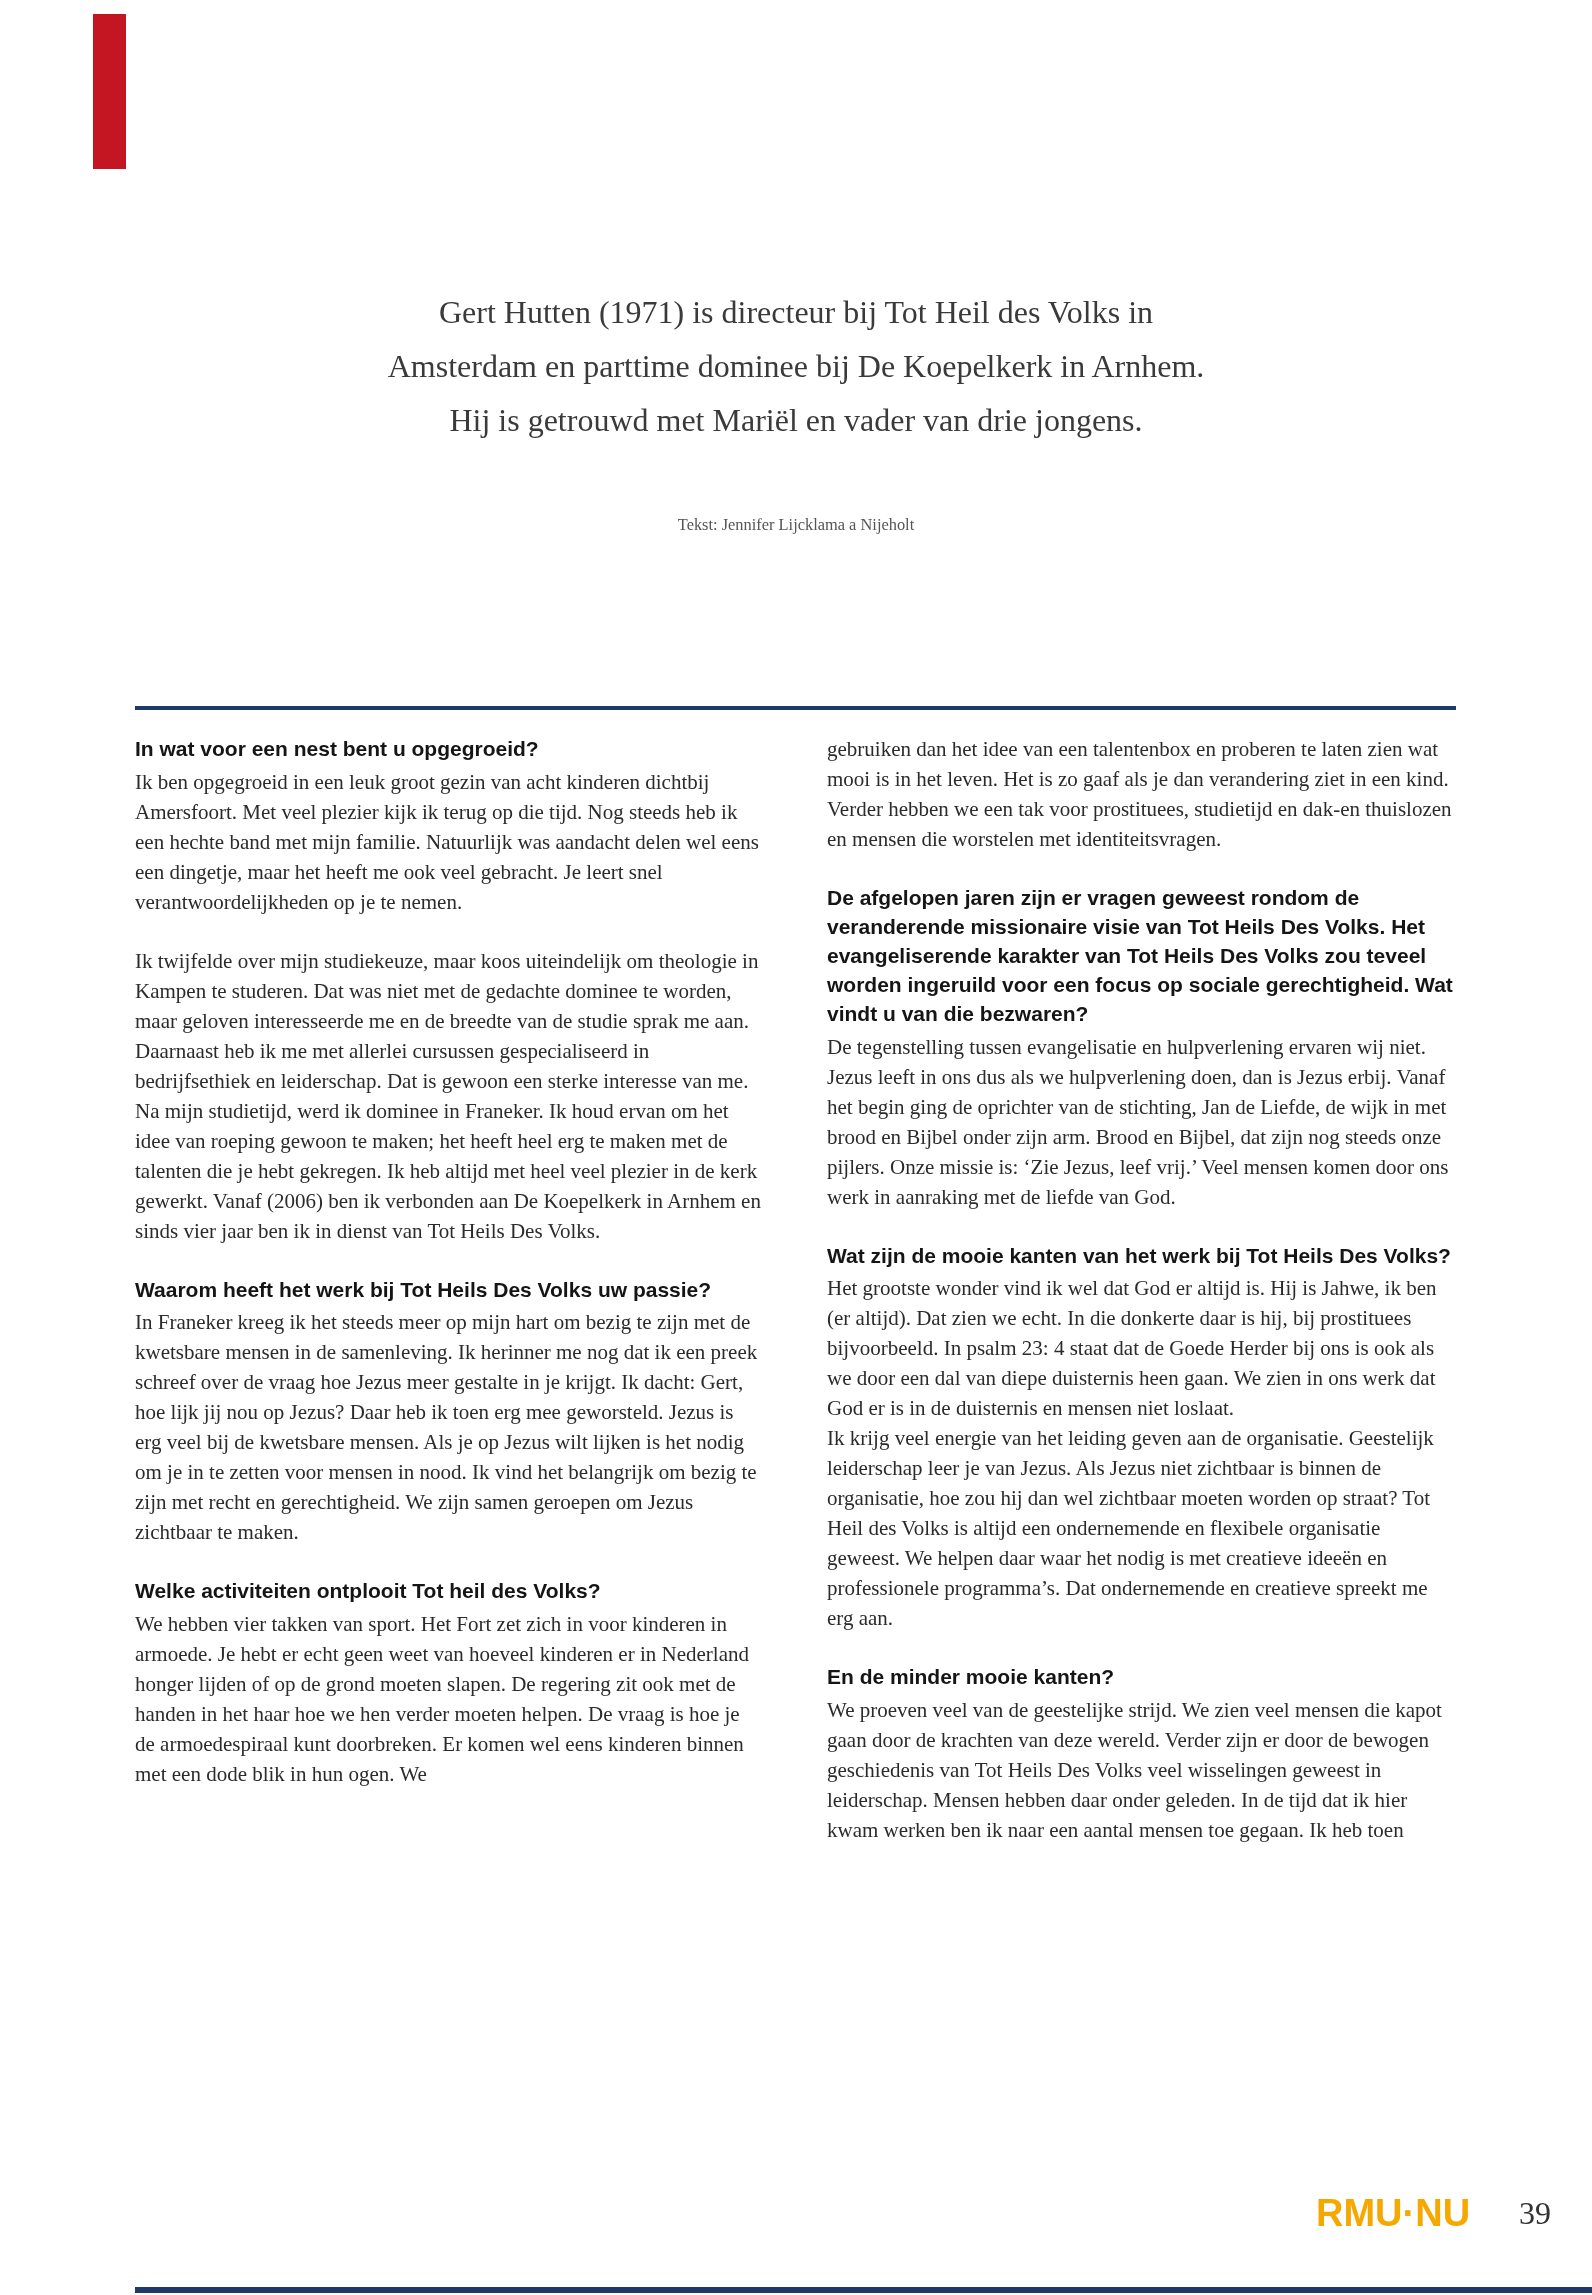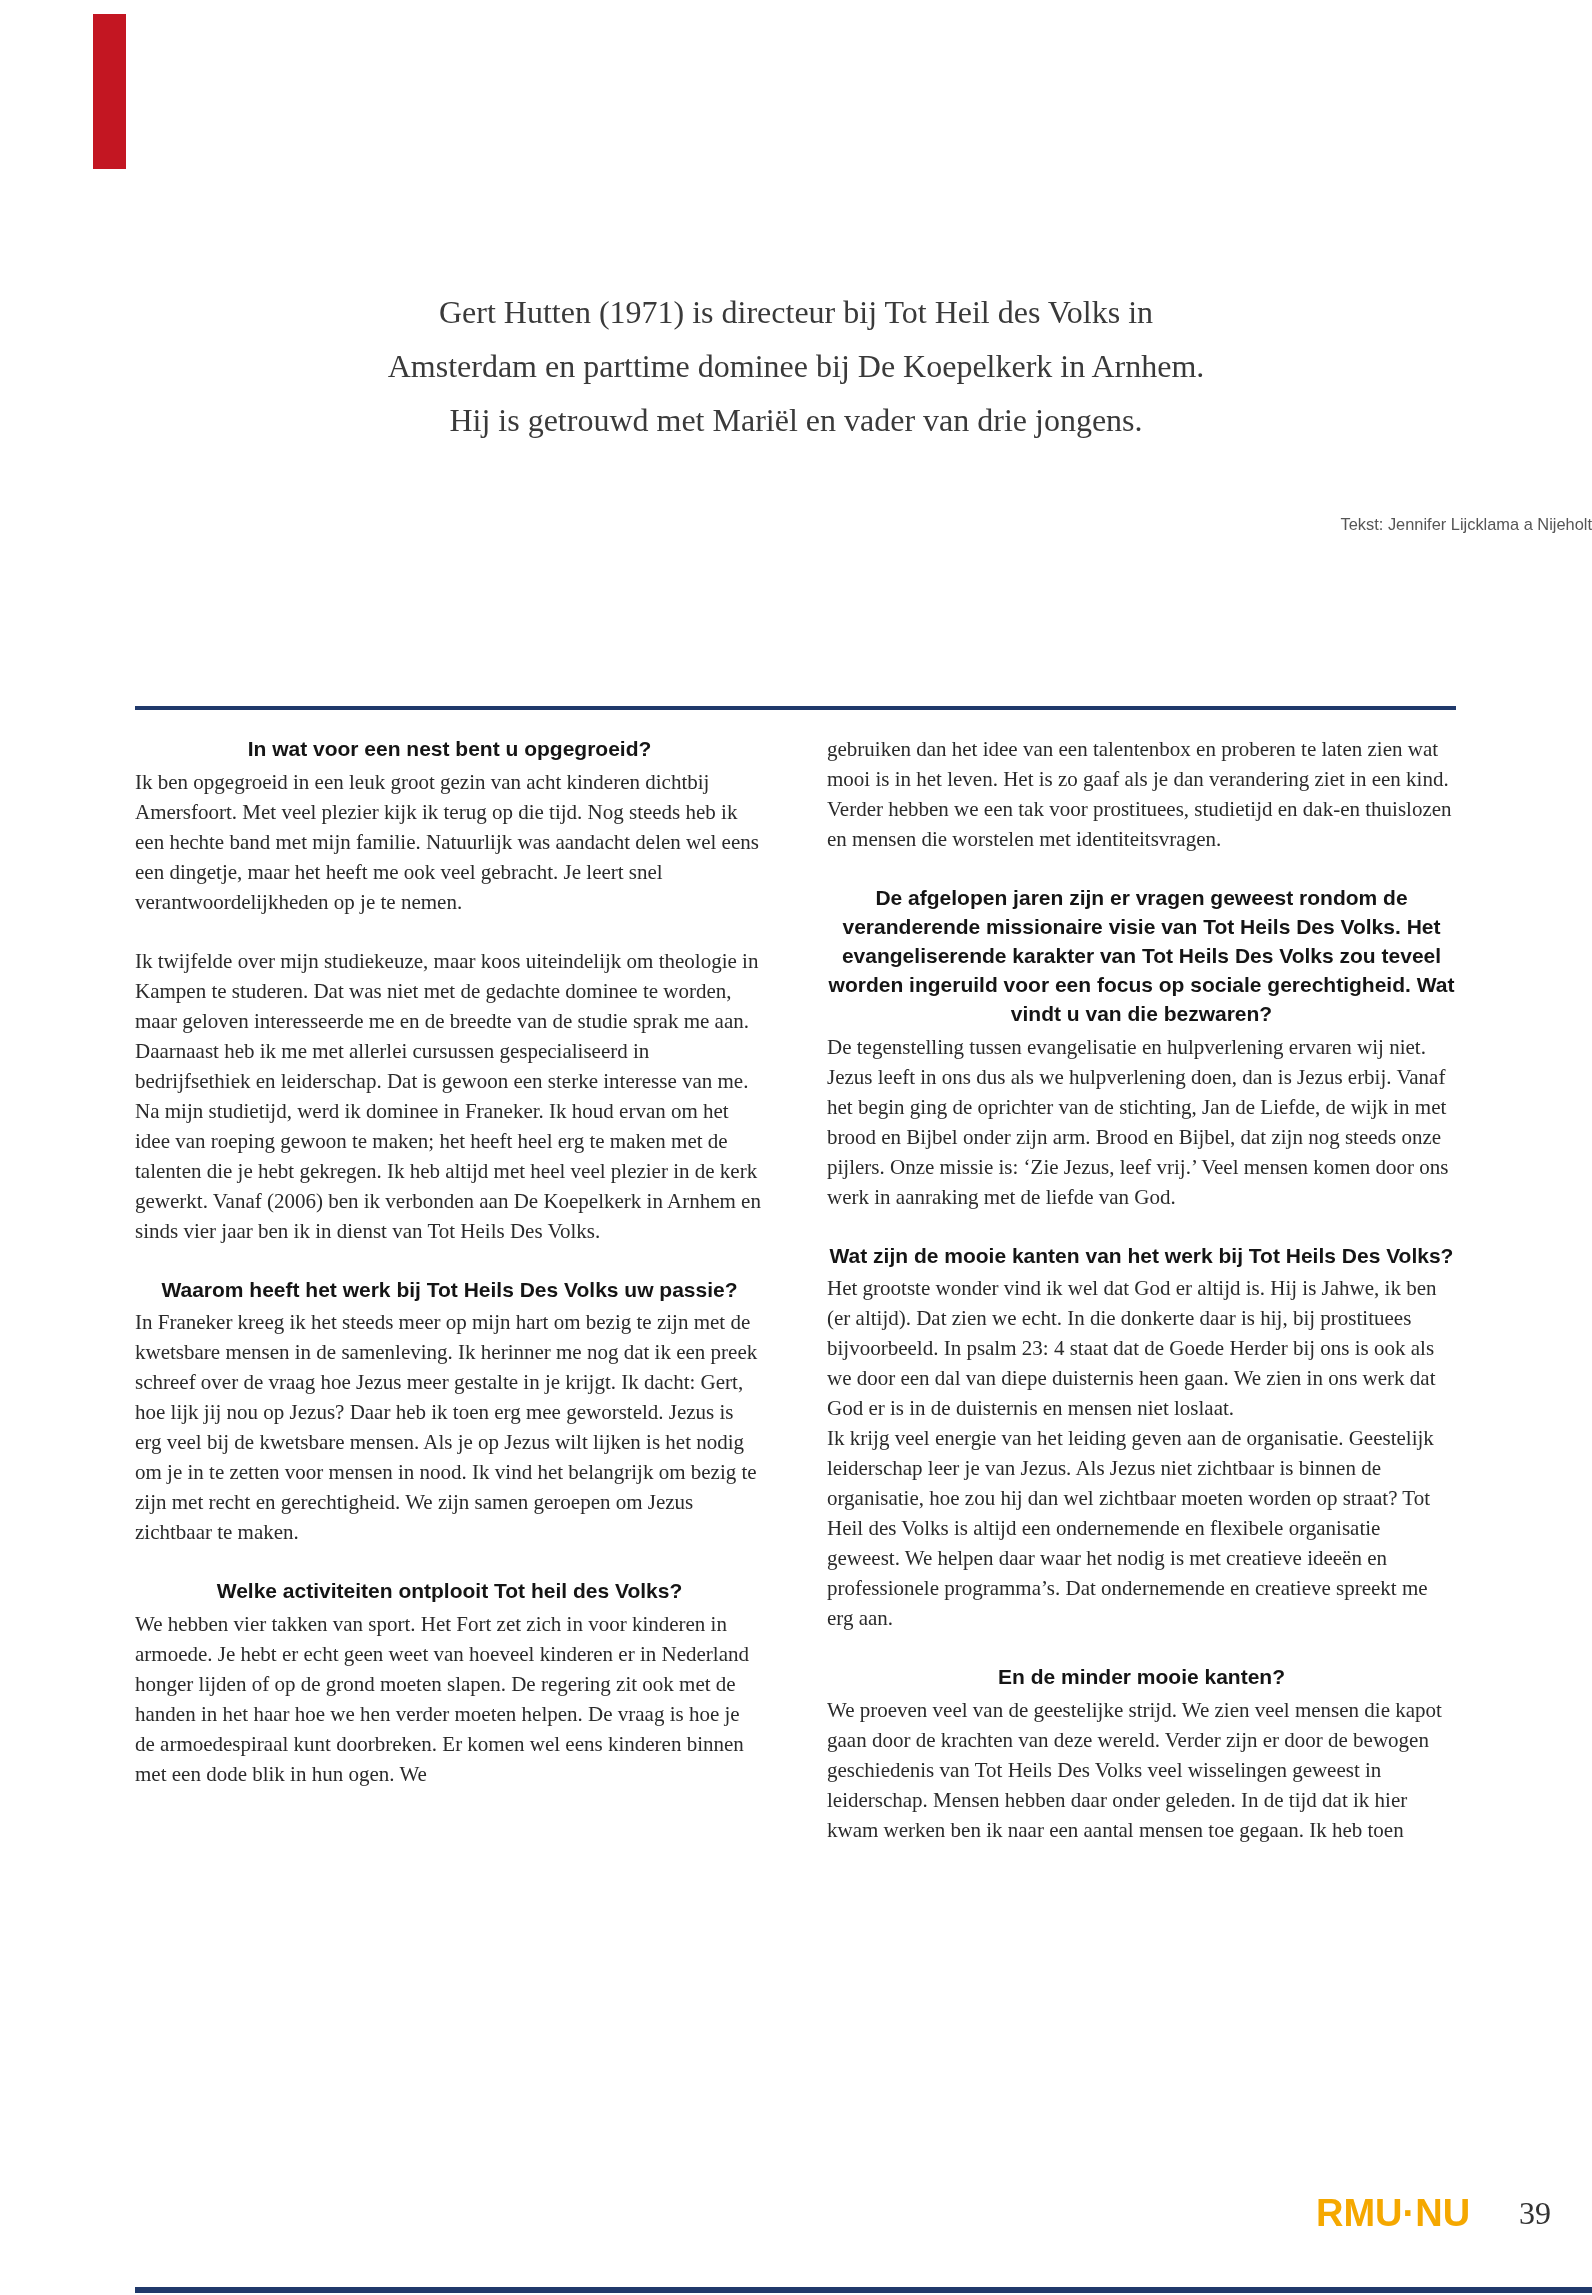--- a/index.html
+++ b/index.html
@@ -30,22 +30,22 @@
     font-size: 32px;
     line-height: 54px;
     color: #3a3a3a;
     white-space: pre-line;
   }
   .byline {
     position: absolute;
     top: 515px;
     left: 0;
     width: 100%;
-    text-align: right;
-    font-family: Liberation Sans, sans-serif;
+    text-align: center;
+    font-family: Liberation Serif, serif;
     font-size: 16.4px;
     color: #555555;
   }
   .header-rule {
     position: absolute;
     left: 135px;
     top: 706px;
     width: 1321px;
     height: 4.3px;
     background: #20396b;
@@ -60,21 +60,20 @@
   }
   .col { width: 629px; }
   .qa + .qa { margin-top: 29px; }
   .q {
     margin: 0 0 3.5px 0;
     font-family: "Liberation Sans", sans-serif;
     font-weight: 700;
     font-size: 21px;
     line-height: 29px;
     color: #151515;
-    text-align: center;
   }
   .q:empty { display: none; margin: 0; }
   .a {
     margin: 0;
     font-family: "Liberation Serif", serif;
     font-size: 21px;
     line-height: 30px;
     color: #2b2b2b;
     white-space: pre-line;
   }

